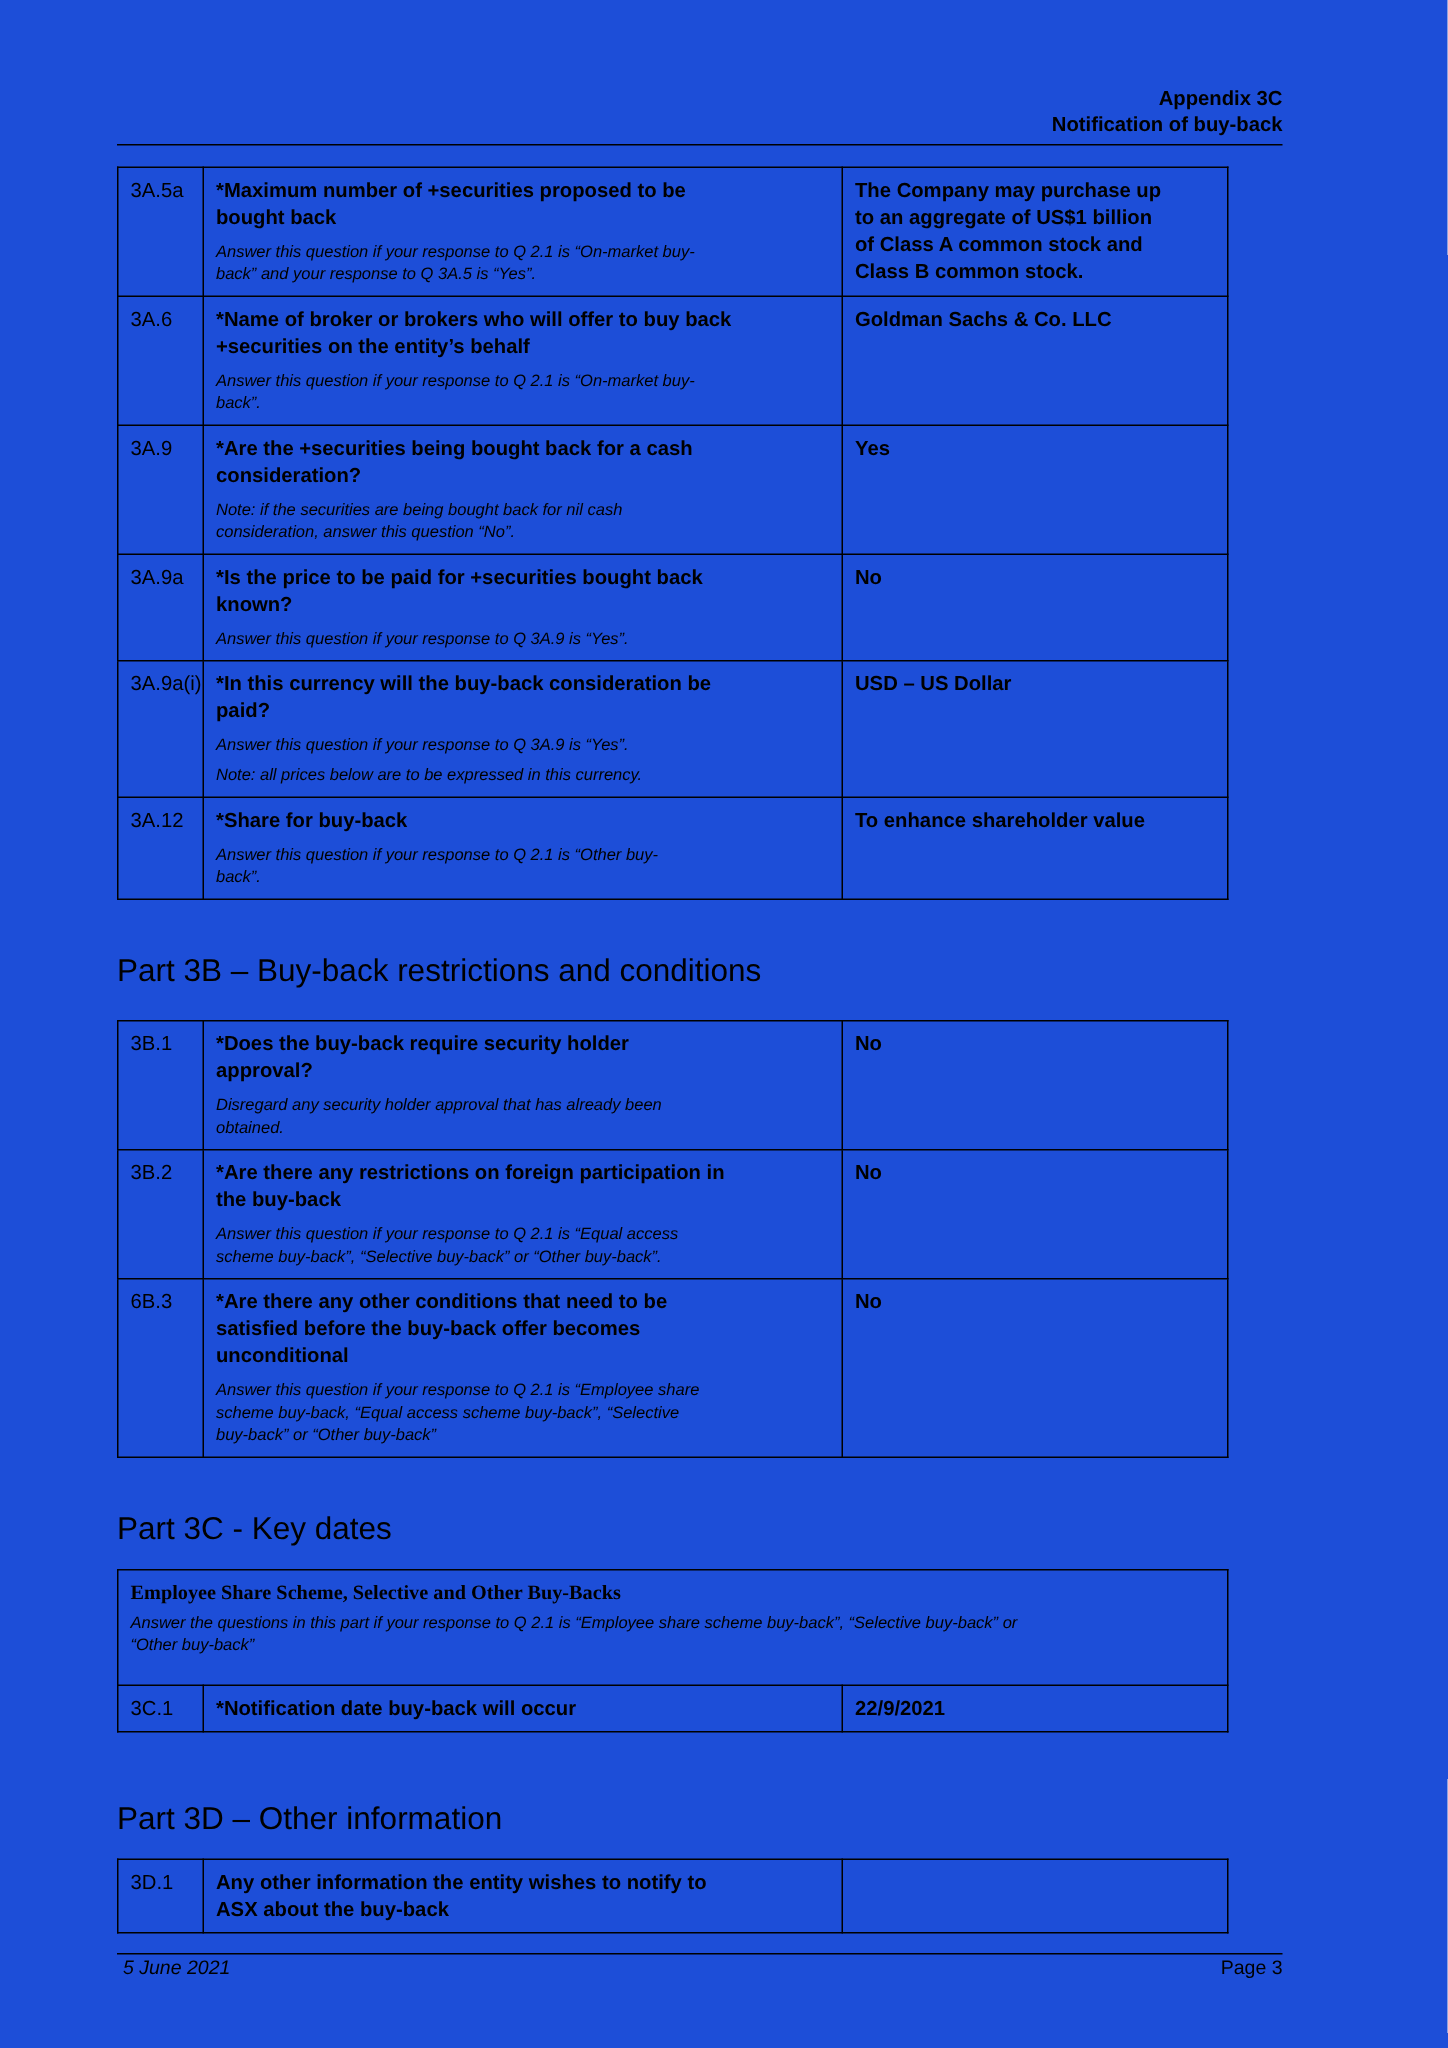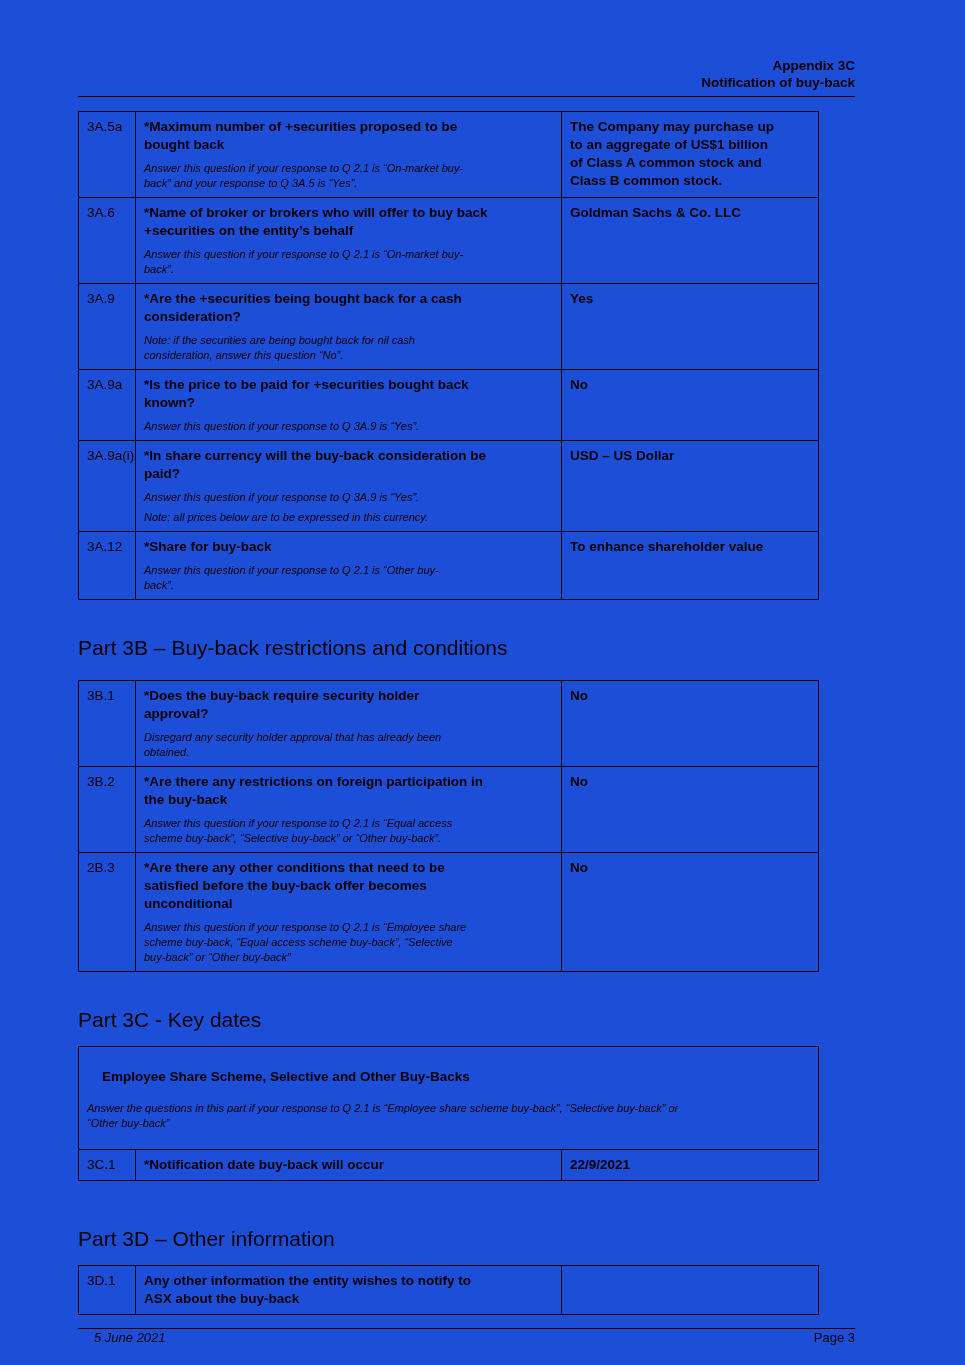--- a/index.html
+++ b/index.html
@@ -58,44 +58,45 @@
   p.note + p.note { margin-top: 5px; }
   .part-heading {
     font-size: 21px;
     font-weight: 400;
     color: #000;
   }
   .h-3b { margin: 36px 0 20px 0; }
   .h-3c { margin: 36px 0 0 0; }
   .h-3d { margin: 46px 0 0 0; }
   .banner-title {
-    margin: 15px;
+    margin: 0;
     font-weight: bold;
     font-size: 13.5px;
     line-height: 18px;
+    font-family: Liberation Serif, serif;
   }
   .banner-note {
     margin: 4px 0 12px 0;
     font-style: italic;
     font-size: 11px;
     line-height: 15px;
     white-space: pre-line;
   }
   .footer-rule {
     border: none;
     border-top: 1.5px solid #000;
     margin: 13px 0 0 0;
   }
   .footer-line1 {
     margin: 3px 0 0 0;
     font-size: 13px;
     line-height: 16px;
   }
   .footer-line2 {
-    margin: 1px 0 0 16px;
+    margin: 1px 0 0 4px;
     font-size: 13px;
     line-height: 16px;
     display: flex;
     justify-content: space-between;
   }
   .footer-date { font-style: italic; }
 </style>
 </head>
 <body>
 
@@ -152,21 +153,21 @@
         <td class="cq">
           <p class="q">*Is the price to be paid for +securities bought back
 known?</p>
           <p class="note">Answer this question if your response to Q 3A.9 is “Yes”.</p>
         </td>
         <td class="ca">No</td>
       </tr>
       <tr>
         <td class="cid">3A.9a(i)</td>
         <td class="cq">
-          <p class="q">*In share currency will the buy-back consideration be
+          <p class="q">*In this currency will the buy-back consideration be
 paid?</p>
           <p class="note">Answer this question if your response to Q 3A.9 is “Yes”.</p>
           <p class="note">Note: all prices below are to be expressed in this currency.</p>
         </td>
         <td class="ca">USD – US Dollar</td>
       </tr>
       <tr>
         <td class="cid">3A.12</td>
         <td class="cq">
           <p class="q">*Share for buy-back</p>
@@ -201,21 +202,21 @@
         <td class="cid">3B.2</td>
         <td class="cq">
           <p class="q">*Are there any restrictions on foreign participation in
 the buy-back</p>
           <p class="note">Answer this question if your response to Q 2.1 is “Equal access
 scheme buy-back”, “Selective buy-back” or “Other buy-back”.</p>
         </td>
         <td class="ca">No</td>
       </tr>
       <tr>
-        <td class="cid">2B.3</td>
+        <td class="cid">6B.3</td>
         <td class="cq">
           <p class="q">*Are there any other conditions that need to be
 satisfied before the buy-back offer becomes
 unconditional</p>
           <p class="note">Answer this question if your response to Q 2.1 is “Employee share
 scheme buy-back, “Equal access scheme buy-back”, “Selective
 buy-back” or “Other buy-back”</p>
         </td>
         <td class="ca">No</td>
       </tr>

